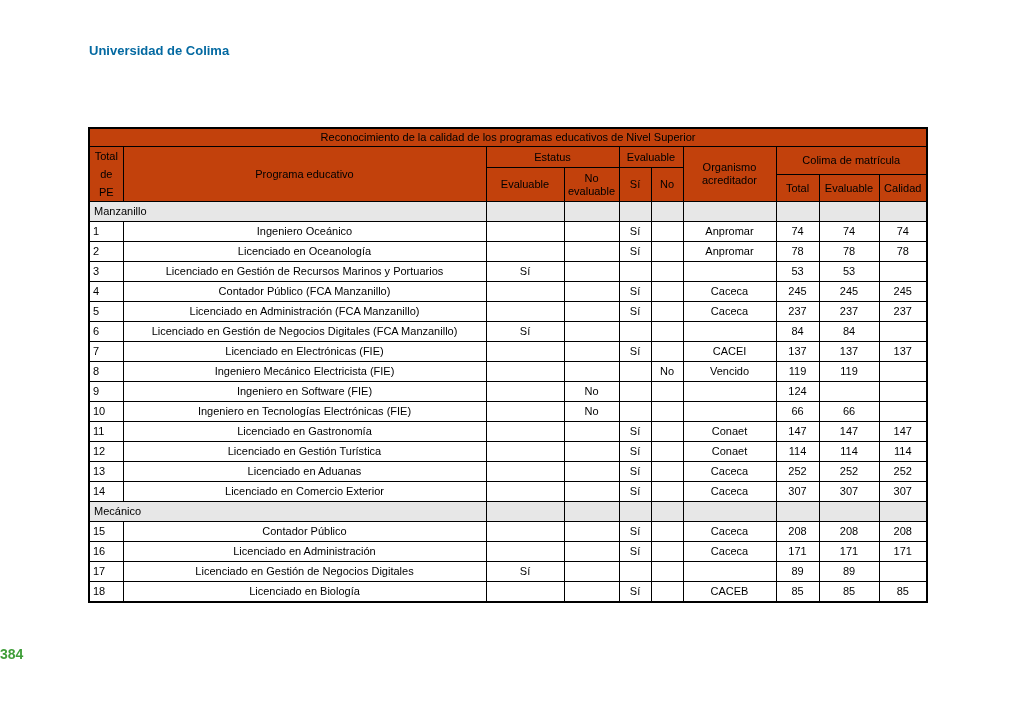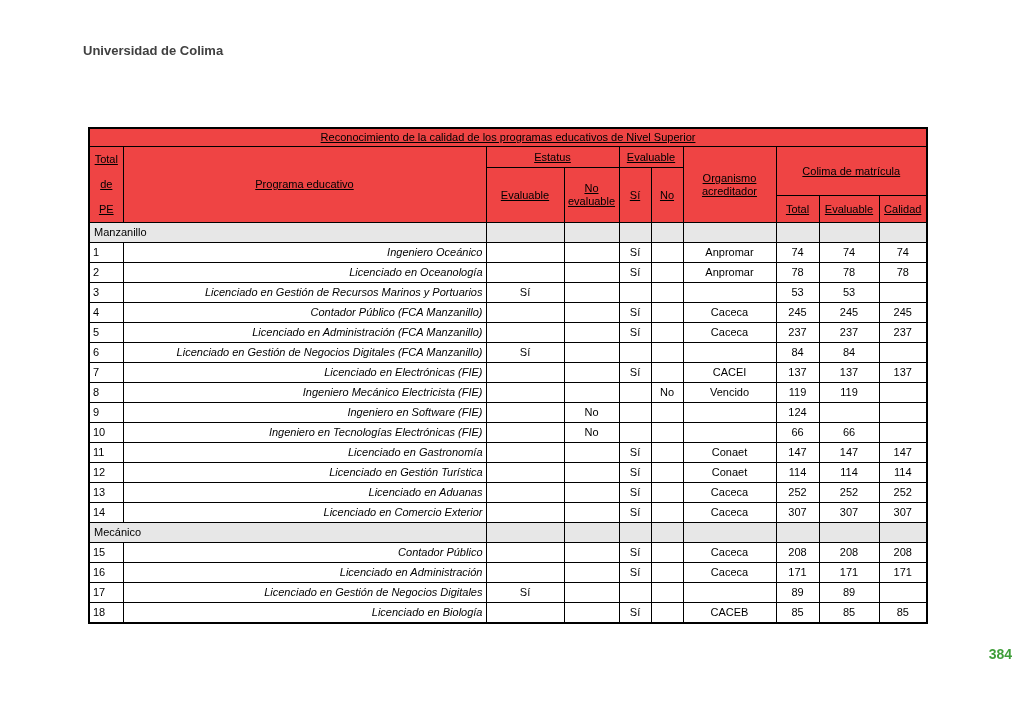--- a/index.html
+++ b/index.html
@@ -7,24 +7,24 @@
     position: relative;
     width: 1012px;
     height: 715px;
     background: #ffffff;
     font-family: "Liberation Sans", sans-serif;
     color: #000;
     overflow: hidden;
   }
   .org {
     position: absolute;
-    left: 83px; top: 43px;
+    left: 89px; top: 43px;
     font-size: 13px;
     font-weight: bold;
-    color: #404040;
+    color: #0369a1;
   }
   .caption {
     position: absolute;
     left: 85px; top: 89px;
     font-size: 12.5px;
     color: #1a1a1a;
   }
   table.programs {
     position: absolute;
     left: 88px; top: 127px;
@@ -36,46 +36,45 @@
     line-height: 1.15;
   }
   table.programs th, table.programs td {
     border: 1px solid #000;
     padding: 0 3px;
     vertical-align: middle;
     overflow: hidden;
     white-space: normal;
   }
   table.programs th {
-    background: #ef4444;
+    background: #c2410c;
     font-weight: normal;
     text-align: center;
     padding: 0 2px;
-    text-decoration: underline;
   }
   tr.title-tr th { height: 17px; font-size: 11px; }
   tr.h1 th { height: 20px; }
   tr.h2 th { height: 26px; }
   tr.h3 th { height: 20px; }
-  .th-pe { line-height: 25px; }
+  .th-pe { line-height: 18px; }
   tbody tr { height: 20px; }
   tbody td { font-size: 11px; }
   td.c-num  { text-align: left; padding-left: 4px; }
-  td.c-prog { text-align: right; padding-left: 5px; font-style: italic; }
+  td.c-prog { text-align: center; padding-left: 5px; }
   td.c-mid  { text-align: center; }
   tr.section-row td {
     background: #e7e7e7;
     text-align: left;
     padding-left: 4px;
   }
   .pagenum {
     position: absolute;
     left: 0; top: 646px;
     width: 100%;
-    text-align: right;
+    text-align: left;
     font-size: 14px;
     font-weight: bold;
     color: #3f9e39;
   }
 </style>
 </head>
 <body>
 
 <div class="page">
 

